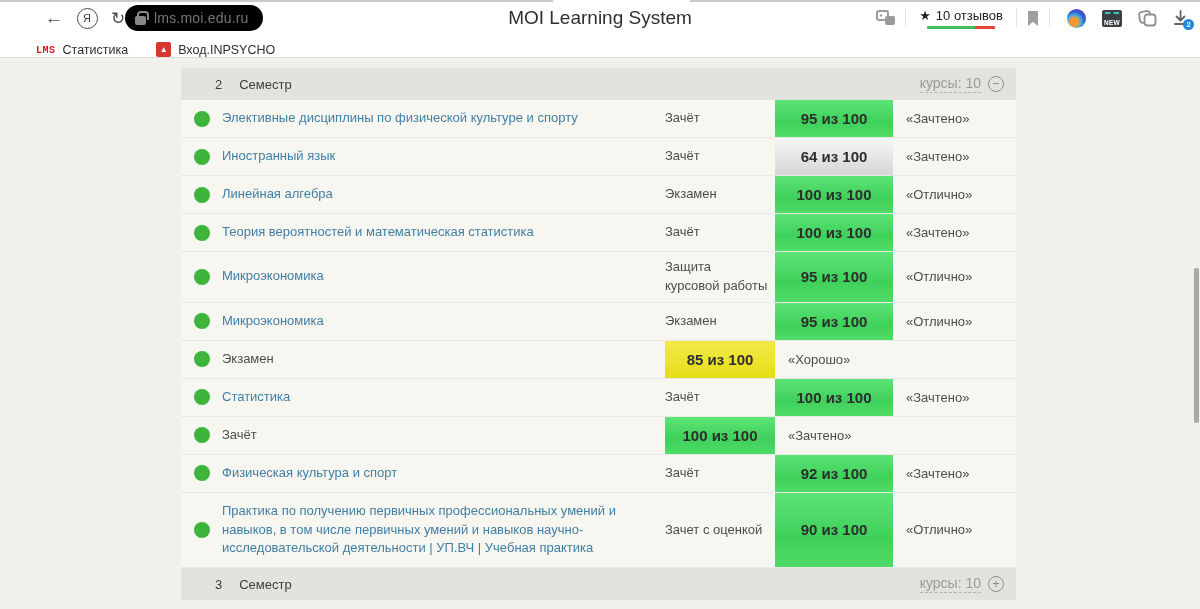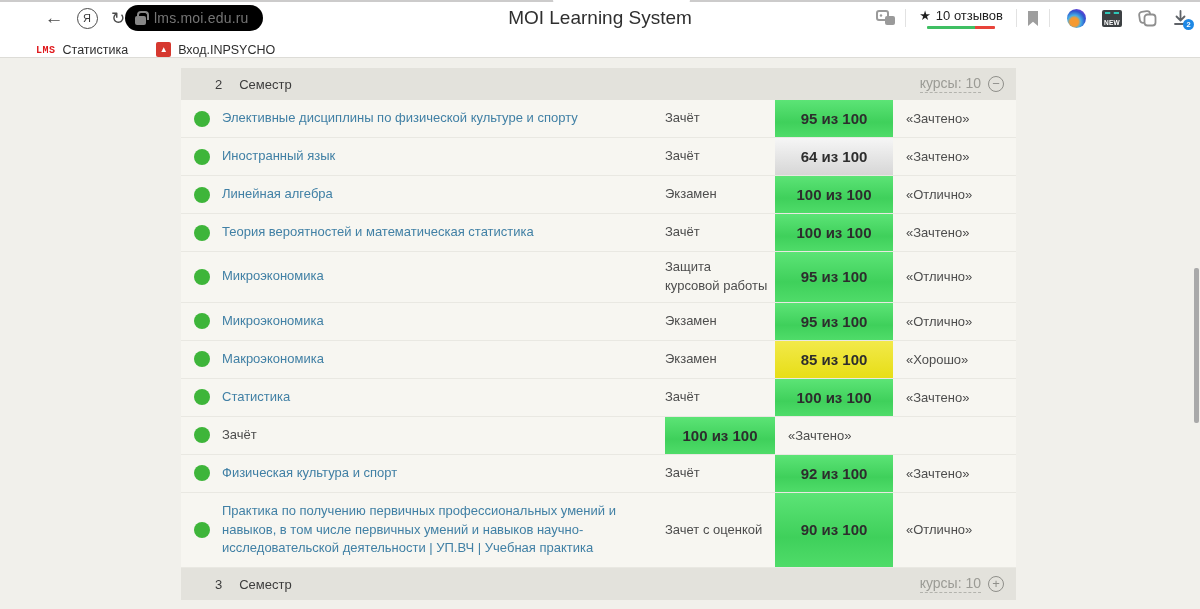--- a/index.html
+++ b/index.html
@@ -238,21 +238,20 @@
         </div>
         <a class="course-name">Микроэкономика</a>
         <div class="exam-type">Экзамен</div>
         <div class="badge-cell badge-green">95 из 100</div>
         <div class="grade-cell">«Отлично»</div>
       </div>
       <div class="course-row">
         <div class="dot-cell">
           <span class="status-dot"></span>
         </div>
-        <a class="course-name">Макроэкономика</a>
         <div class="exam-type">Экзамен</div>
         <div class="badge-cell badge-yellow">85 из 100</div>
         <div class="grade-cell">«Хорошо»</div>
       </div>
       <div class="course-row">
         <div class="dot-cell">
           <span class="status-dot"></span>
         </div>
         <a class="course-name">Статистика</a>
         <div class="exam-type">Зачёт</div>

